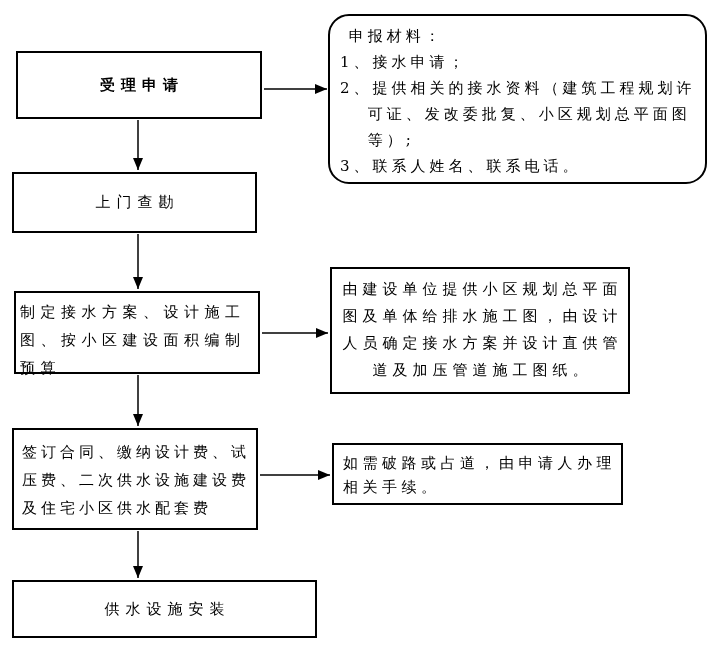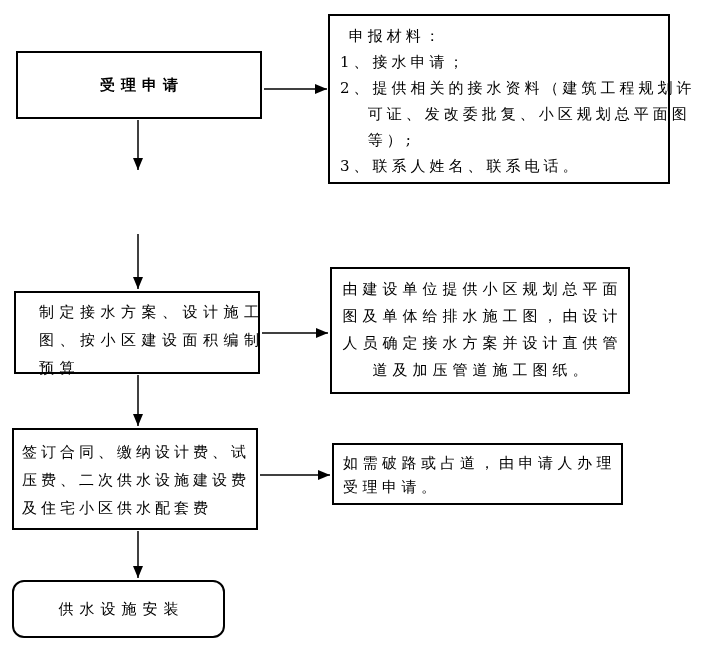--- a/index.html
+++ b/index.html
@@ -30,37 +30,38 @@
     justify-content: center;
     letter-spacing: 6px;
     text-indent: 6px;
   }
   .multi {
     white-space: pre;
     line-height: 28px;
   }
   #step-3 {
     left: 14px; top: 291px; width: 246px; height: 83px;
-    padding: 5px 6px 5px 23px;
+    padding: 5px 6px 5px 4px;
     letter-spacing: 5.5px;
   }
   #step-4 {
     left: 12px; top: 428px; width: 246px; height: 102px;
     padding: 8px 17px 8px 8px;
     letter-spacing: 4px;
   }
   #step-1 { left: 16px; top: 51px;  width: 246px; height: 68px; font-weight: bold; }
   #step-2 { left: 12px; top: 172px; width: 245px; height: 61px; }
-  #step-5 { left: 12px; top: 580px; width: 213px; height: 58px; border-radius: 12px; }
+  #step-5 { left: 12px; top: 580px; width: 305px; height: 58px; }
   #note-1 {
-    left: 328px; top: 14px; width: 342px; height: 170px;
+    left: 328px; top: 14px; width: 379px; height: 170px;
     padding: 7px 4px 7px 10px;
     letter-spacing: 4px;
     line-height: 26px;
     white-space: pre;
+    border-radius: 21px;
   }
   #note-2 {
     left: 330px; top: 267px; width: 300px; height: 127px;
     padding: 7px 5px 7px 10px;
     letter-spacing: 5px;
     line-height: 27px;
     white-space: pre;
     text-align: center;
   }
   #note-3 {
@@ -93,20 +94,21 @@
     <line x1="138" y1="120" x2="138" y2="170" stroke="#000000" stroke-width="1.5" marker-end="url(#arrowhead)"></line>
     <line x1="138" y1="234" x2="138" y2="289" stroke="#000000" stroke-width="1.5" marker-end="url(#arrowhead)"></line>
     <line x1="262" y1="333" x2="328" y2="333" stroke="#000000" stroke-width="1.5" marker-end="url(#arrowhead)"></line>
     <line x1="138" y1="375" x2="138" y2="426" stroke="#000000" stroke-width="1.5" marker-end="url(#arrowhead)"></line>
     <line x1="260" y1="475" x2="330" y2="475" stroke="#000000" stroke-width="1.5" marker-end="url(#arrowhead)"></line>
     <line x1="138" y1="531" x2="138" y2="578" stroke="#000000" stroke-width="1.5" marker-end="url(#arrowhead)"></line>
   </svg>
 
   <div id="step-1" class="box center-box">受理申请</div>
 
+  <div id="step-2" class="box center-box">上门查勘</div>
 
   <div id="step-3" class="box multi">制定接水方案、设计施工
 图、按小区建设面积编制
 预算</div>
 
   <div id="step-4" class="box multi">签订合同、缴纳设计费、试
 压费、二次供水设施建设费
 及住宅小区供水配套费</div>
 
   <div id="step-5" class="box center-box">供水设施安装</div>
@@ -117,15 +119,15 @@
 　 可证、发改委批复、小区规划总平面图
 　 等）;
 3、联系人姓名、联系电话。</div>
 
   <div id="note-2" class="box">由建设单位提供小区规划总平面
 图及单体给排水施工图，由设计
 人员确定接水方案并设计直供管
 道及加压管道施工图纸。</div>
 
   <div id="note-3" class="box">如需破路或占道，由申请人办理
-受理申请。</div>
+相关手续。</div>
 
 </div>
 
 </body></html>

